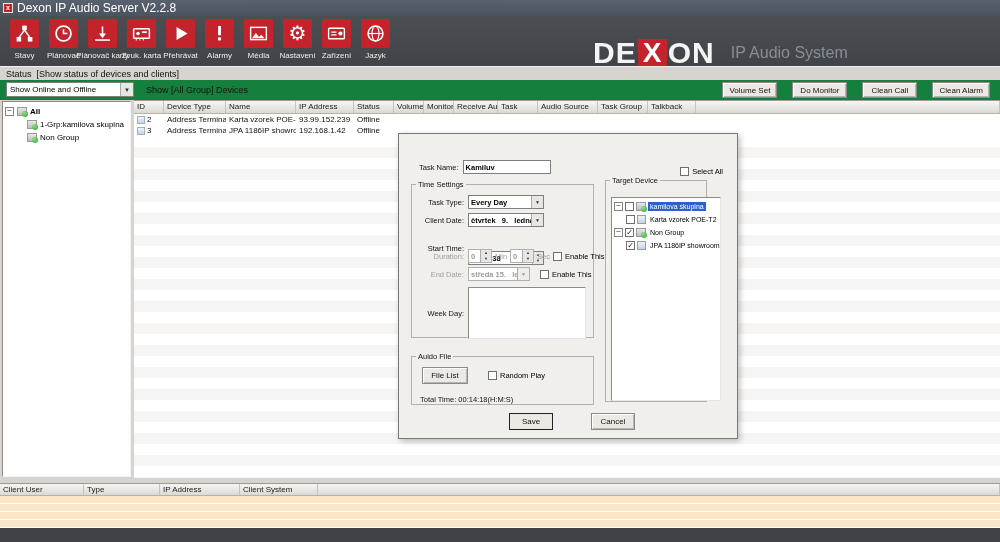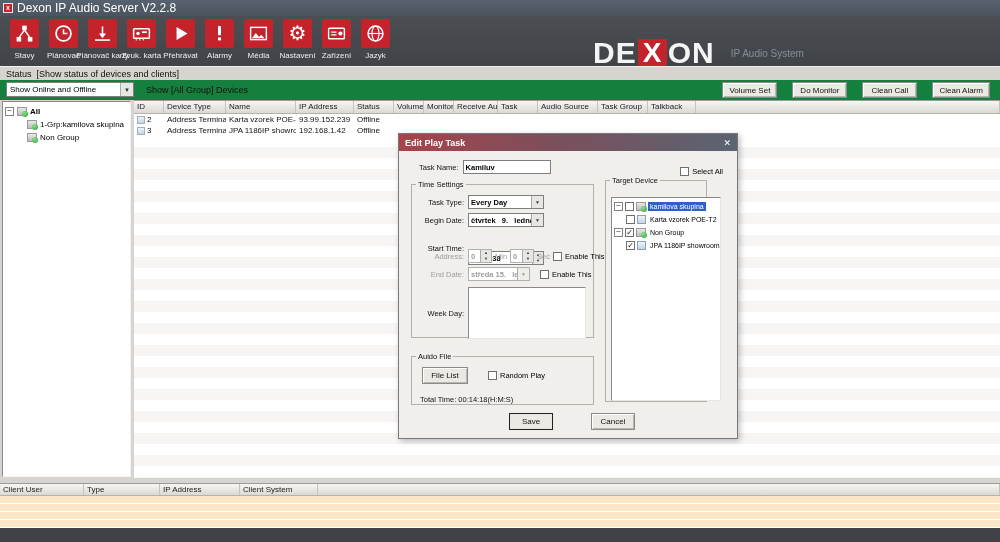--- a/index.html
+++ b/index.html
@@ -21,21 +21,21 @@
   .tbtn{ width:39px; padding-top:3px; display:flex; flex-direction:column; align-items:center; cursor:pointer; }
   .tico{ width:29px; height:29px; background:#c4232b; border-radius:2px;
     display:flex; align-items:center; justify-content:center; }
   .tico svg{ width:21px; height:21px; }
   .tico .gchar{ color:#fff; font-size:20px; line-height:21px; }
   .tlabel{ margin-top:3px; color:#eceff1; font-size:8px; white-space:nowrap; }
   .brand{ position:absolute; left:593px; top:22px; display:flex; align-items:center; }
   .brand .lg{ color:#f4f4f4; font-size:30px; font-weight:bold; letter-spacing:1px; line-height:30px; }
   .brand .lgx{ display:inline-flex; width:29px; height:29px; background:#c4232b; color:#fff;
     align-items:center; justify-content:center; margin:0 1px; font-size:28px; font-weight:bold; }
-  .brand .tag{ margin-left:16px; color:#878e96; font-size:10px; }
+  .brand .tag{ margin-left:16px; color:#878e96; font-size:16px; }
   
   .statusbar{ position:absolute; left:0; top:66px; width:1000px; height:14px; background:#d7d4cf;
     border-top:1px solid #f2f1ee; display:flex; align-items:center; }
   .statusbar span{ font-size:9px; color:#111; padding-left:6px; white-space:pre; }
   .filterbar{ position:absolute; left:0; top:80px; width:1000px; height:20px; background:#15803d; }
   .combo{ background:#fff; border:1px solid #7e7e7e; height:15px; display:flex; align-items:center; font-size:8px; }
   .combo .cval{ flex:1; padding:0 3px; overflow:hidden; white-space:pre; }
   .combo .carr{ width:13px; height:13px; margin:0; background:#e8e6e2; border-left:1px solid #aaa;
     display:flex; align-items:center; justify-content:center; font-size:6px; color:#333; }
   .online-combo{ position:absolute; left:6px; top:2px; width:128px; }
@@ -309,24 +309,20 @@
       <span class="th k2">IP Address</span>
       <span class="th k3">Client System</span>
       <span class="th cfill"></span>
     </div>
     <div class="client-rows"></div>
   </div>
 
   <div class="bottombar"></div>
 
   <div class="dialog">
-    <div class="dtitle">
-      <span class="dtxt">Edit Play Task</span>
-      <span class="dclose">✕</span>
-    </div>
 
     <div class="frow" style="left:20px; top:26px;">
       <span class="dlabel">Task Name:</span>
       <div class="field" style="width:88px; margin-left:4px;">
         <span class="cval">Kamiluv</span>
       </div>
     </div>
 
     <div class="frow" style="right:14px; top:33px;">
       <span class="cb"></span>
@@ -336,38 +332,38 @@
     <fieldset class="fs-time">
       <legend>Time Settings</legend>
       <div class="frow" style="left:4px; top:6px;">
         <span class="dlabel flab">Task Type:</span>
         <div class="field" style="width:76px;">
           <span class="cval">Every Day</span>
           <span class="carr">▼</span>
         </div>
       </div>
       <div class="frow" style="left:4px; top:24px;">
-        <span class="dlabel flab">Begin Date:</span>
+        <span class="dlabel flab">Client Date:</span>
         <div class="field" style="width:76px;">
           <span class="cval">čtvrtek   9.   ledna   20</span>
           <span class="carr">▼</span>
         </div>
       </div>
       <div class="frow" style="left:4px; top:42px;">
         <span class="dlabel flab">Start Time:</span>
         <div class="field" style="width:76px;margin-top:20px;">
           <span class="cval">11:27:38</span>
           <span class="spin">
               <i>▲</i>
               <i>▼</i>
             </span>
         </div>
       </div>
       <div class="frow" style="left:4px; top:60px;">
-        <span class="dlabel flab dim">Address:</span>
+        <span class="dlabel flab dim">Duration:</span>
         <div class="field dis" style="width:24px;">
           <span class="cval">0</span>
           <span class="spin">
               <i>▲</i>
               <i>▼</i>
             </span>
         </div>
         <span class="dlabel dim" style="margin:0 3px;">Min</span>
         <div class="field dis" style="width:24px;">
           <span class="cval">0</span>

